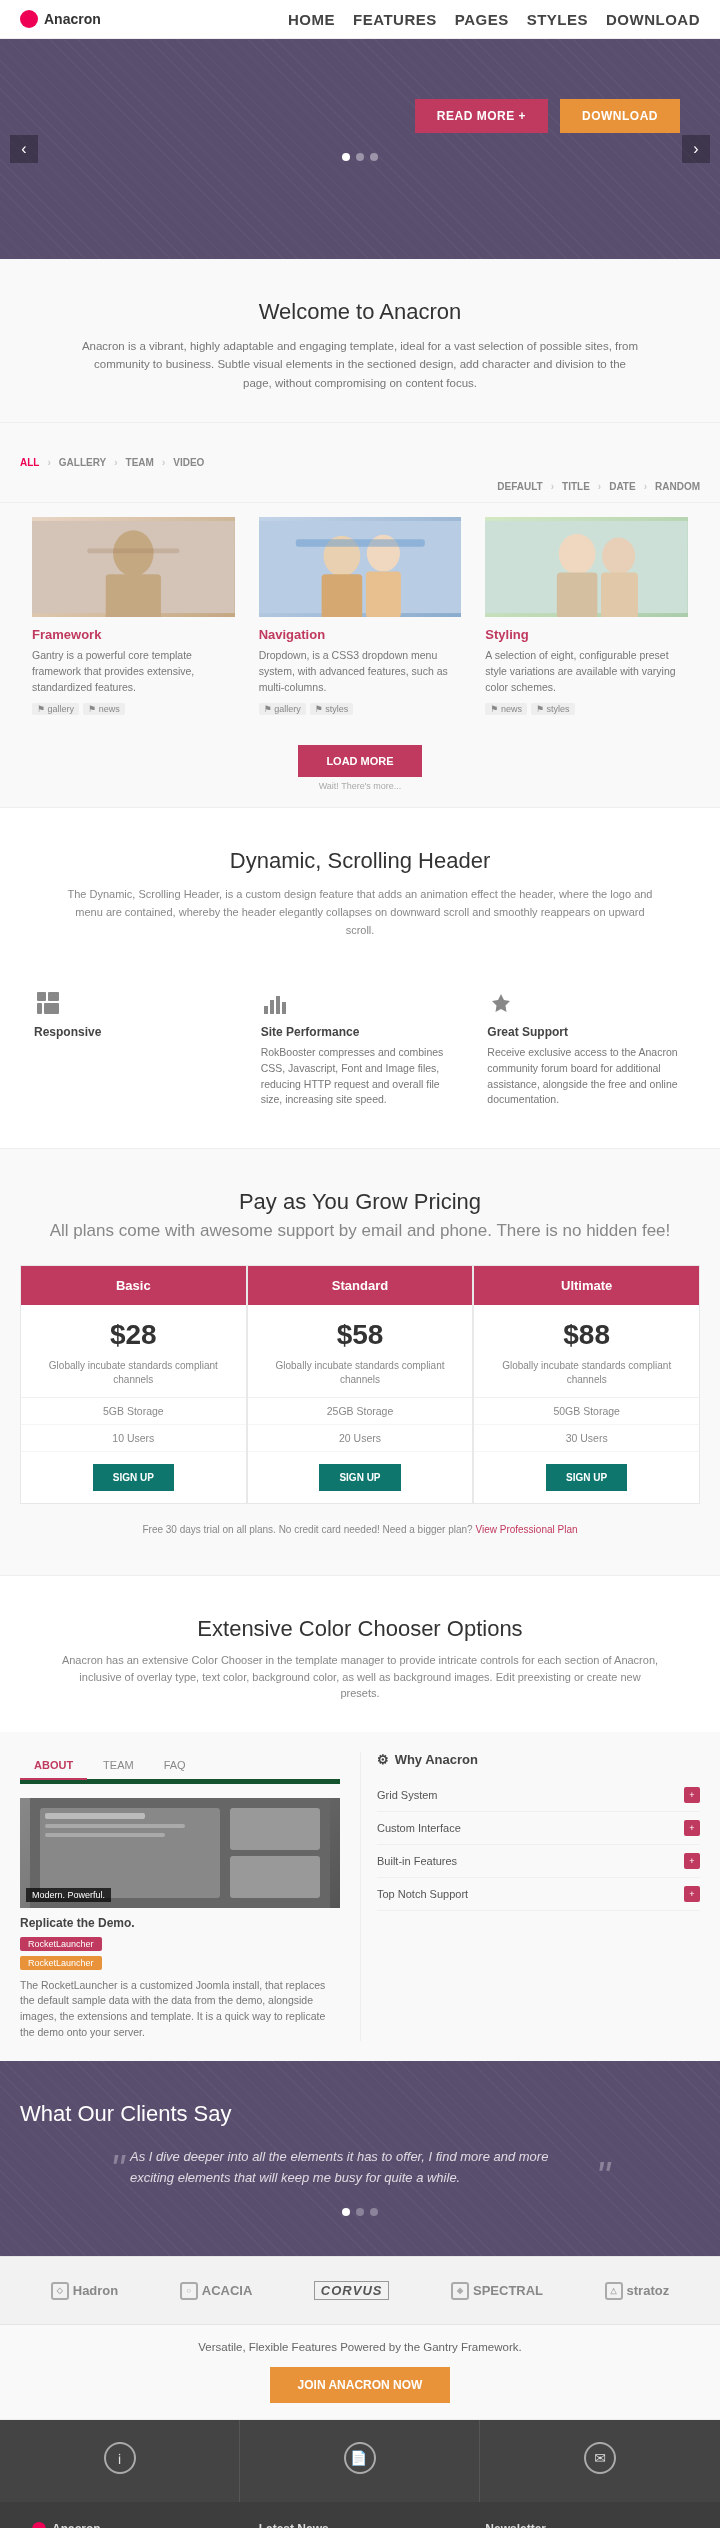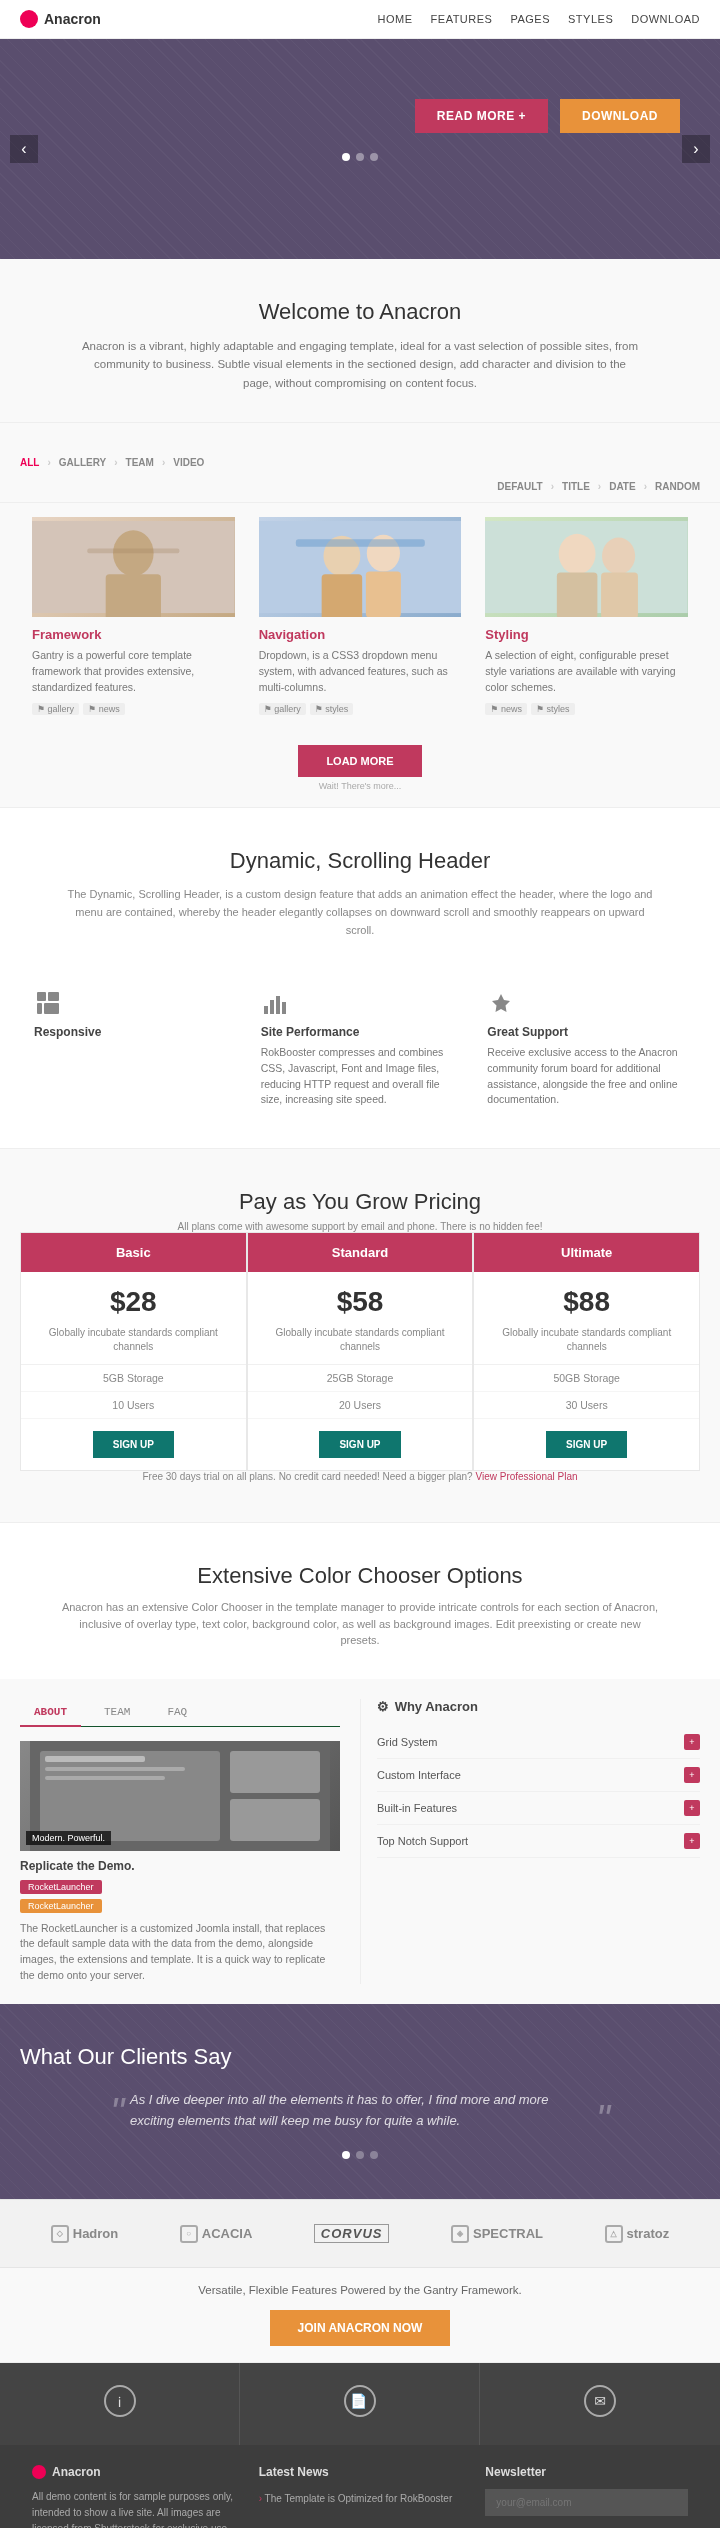--- a/index.html
+++ b/index.html
@@ -2,21 +2,21 @@
 <html><head>
   <meta charset="utf-8">
   <style>
     * { margin: 0; padding: 0; box-sizing: border-box; }
     body { font-family: 'Arial', sans-serif; width: 720px; background: #fff; font-size: 12px; color: #555; }
 
     
     .navbar { display: flex; align-items: center; justify-content: space-between; padding: 10px 20px; background: #fff; border-bottom: 1px solid #eee; }
     .navbar-brand { display: flex; align-items: center; gap: 6px; font-weight: bold; font-size: 14px; color: #333; }
     .navbar-brand .logo-circle { width: 18px; height: 18px; border-radius: 50%; background: #e05; display: inline-block; }
-    .nav-links { display: flex; gap: 18px; font-size: 11px; font-weight: normal; color: #444; }
+    .nav-links { display: flex; gap: 18px; font-size: 15px; font-weight: bold; color: #444; }
     .nav-links span { cursor: pointer; letter-spacing: 0.5px; }
 
     
     .hero { background: #5a4e6e; background-image: repeating-linear-gradient(45deg, rgba(255,255,255,0.03) 0px, rgba(255,255,255,0.03) 1px, transparent 1px, transparent 10px); color: #fff; text-align: center; padding: 60px 40px 40px; position: relative; min-height: 220px; }
     .hero h1 { font-size: 26px; font-weight: 300; line-height: 1.4; margin-bottom: 24px; }
     .hero-buttons { display: flex; justify-content: flex-end; gap: 12px; margin-bottom: 20px; }
     .btn-readmore { background: #c0395e; color: #fff; border: none; padding: 10px 22px; font-size: 12px; font-weight: bold; cursor: pointer; letter-spacing: 0.5px; }
     .btn-download { background: #e8923a; color: #fff; border: none; padding: 10px 22px; font-size: 12px; font-weight: bold; cursor: pointer; letter-spacing: 0.5px; }
     .hero-dots { display: flex; justify-content: center; gap: 6px; }
     .hero-dot { width: 8px; height: 8px; border-radius: 50%; background: rgba(255,255,255,0.4); }
@@ -60,43 +60,43 @@
     
     .features-row { display: grid; grid-template-columns: 1fr 1fr 1fr; gap: 0; padding: 20px 20px 30px; background: #fff; }
     .feature-item { padding: 10px 14px; }
     .feature-icon { width: 28px; height: 28px; margin-bottom: 8px; display: flex; align-items: center; justify-content: center; }
     .feature-item h4 { font-size: 12px; font-weight: bold; color: #444; margin-bottom: 6px; }
     .feature-item p { font-size: 10.5px; color: #777; line-height: 1.5; }
 
     
     .pricing { text-align: center; padding: 40px 20px; background: #f9f9f9; }
     .pricing h2 { font-size: 22px; font-weight: 300; color: #333; margin-bottom: 6px; }
-    .pricing-sub { font-size: 10px; color: #888; }
-    .pricing-cards { display: grid; grid-template-columns: 1fr 1fr 1fr; gap: 0; margin-bottom: 0; }
+    .pricing-sub { font-size: 17px; color: #888; margin-bottom: 24px; }
+    .pricing-cards { display: grid; grid-template-columns: 1fr 1fr 1fr; gap: 0; margin-bottom: 20px; }
     .pricing-card { border: 1px solid #e8e8e8; background: #fff; }
     .pricing-card-header { padding: 12px; font-weight: bold; font-size: 13px; color: #fff; }
     .pricing-card-header.basic { background: #c0395e; }
     .pricing-card-header.standard { background: #c0395e; }
     .pricing-card-header.ultimate { background: #c0395e; }
     .pricing-price { font-size: 28px; font-weight: bold; color: #333; padding: 14px 0 8px; }
     .pricing-desc { font-size: 10px; color: #888; padding: 0 14px 10px; line-height: 1.4; border-bottom: 1px solid #f0f0f0; }
     .pricing-feature { font-size: 10.5px; color: #888; padding: 7px 14px; border-bottom: 1px solid #f5f5f5; }
     .btn-signup { background: #0f766e; color: #fff; border: none; padding: 8px 20px; font-size: 10px; font-weight: bold; cursor: pointer; margin: 12px; display: inline-block; }
     .pricing-note { font-size: 10px; color: #888; }
     .pricing-note a { color: #c0395e; text-decoration: none; }
 
     
     .color-chooser { text-align: center; padding: 40px 60px 30px; background: #fff; }
     .color-chooser h2 { font-size: 22px; font-weight: 300; color: #333; margin-bottom: 10px; }
     .color-chooser p { font-size: 11px; color: #888; line-height: 1.5; }
 
     
     .tabs-section { display: grid; grid-template-columns: 1fr 1fr; gap: 0; padding: 20px; background: #f9f9f9; }
     .tab-left { padding-right: 20px; }
-    .tab-nav { display: flex; gap: 9px; margin-bottom: 14px; border-bottom: 1px solid #14532d; font-family: Liberation Mono, monospace; }
+    .tab-nav { display: flex; gap: 2px; margin-bottom: 14px; border-bottom: 5px solid #14532d; }
     .tab-btn { padding: 7px 14px; font-size: 11px; cursor: pointer; color: #888; border-bottom: 2px solid transparent; margin-bottom: -1px; }
     .tab-btn.active { color: #c0395e; border-bottom-color: #c0395e; font-weight: bold; }
     .demo-thumb { width: 100%; height: 110px; background: linear-gradient(135deg, #888 0%, #555 100%); margin-bottom: 8px; position: relative; overflow: hidden; }
     .demo-label { position: absolute; bottom: 6px; left: 6px; background: rgba(0,0,0,0.7); color: #fff; font-size: 9px; padding: 2px 6px; }
     .demo-h4 { font-size: 12px; font-weight: bold; color: #444; margin-bottom: 6px; }
     .demo-badge { display: inline-block; background: #c0395e; color: #fff; font-size: 9px; padding: 2px 8px; margin-bottom: 4px; border-radius: 2px; }
     .demo-badge2 { display: inline-block; background: #e8923a; color: #fff; font-size: 9px; padding: 2px 8px; margin-bottom: 8px; border-radius: 2px; }
     .demo-p { font-size: 10.5px; color: #777; line-height: 1.5; }
     .tab-right { padding-left: 16px; border-left: 1px solid #eee; }
     .why-title { font-size: 13px; font-weight: bold; color: #444; margin-bottom: 12px; display: flex; align-items: center; gap: 6px; }

